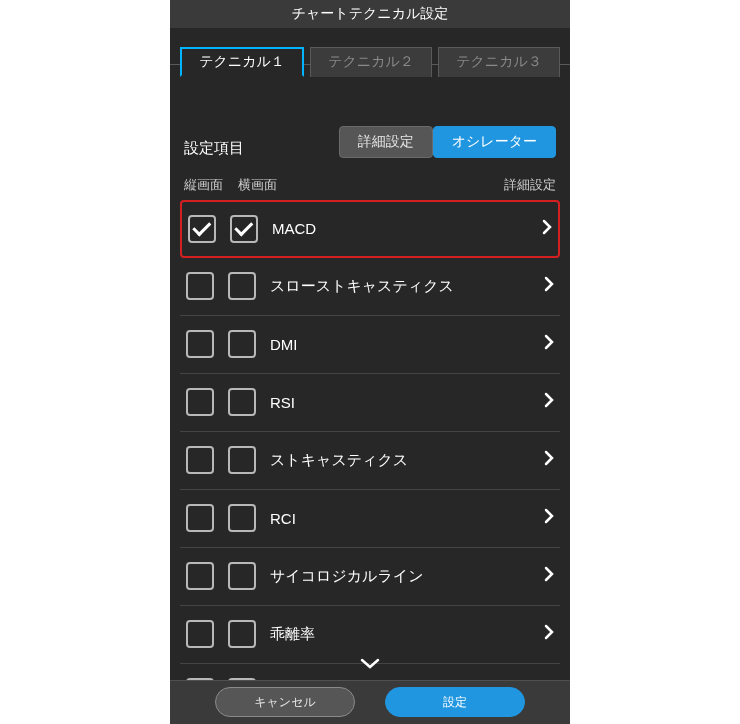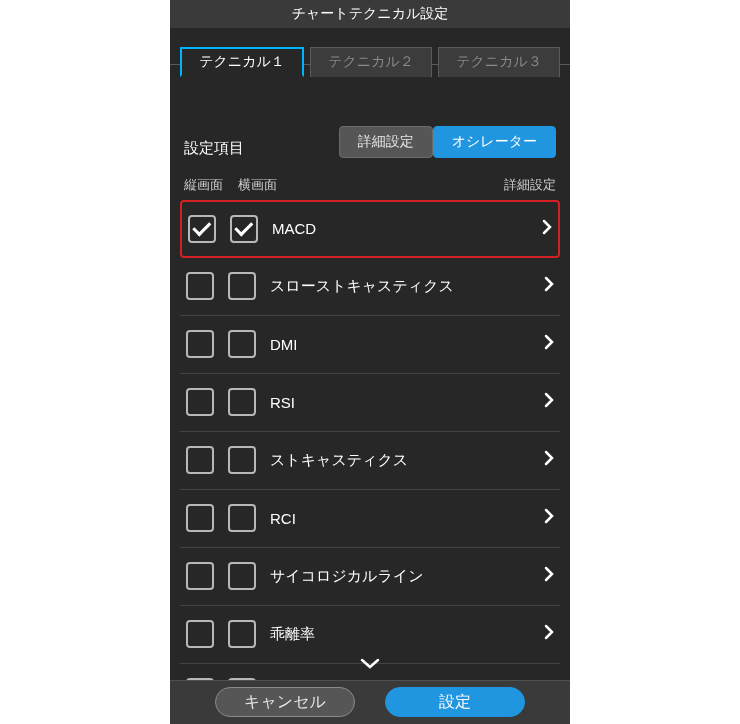--- a/index.html
+++ b/index.html
@@ -163,21 +163,21 @@
     gap: 30px;
     border-top: 1px solid #505050;
   }
   .footer-btn {
     width: 140px;
     height: 30px;
     border-radius: 15px;
     display: flex;
     align-items: center;
     justify-content: center;
-    font-size: 16px;
+    font-size: 12px;
     cursor: pointer;
   }
   .footer-btn.cancel {
     background: #565656;
     color: #e5e5e5;
     border: 1px solid #8a8a8a;
   }
   .footer-btn.primary {
     background: #2196e0;
     color: #fff;

